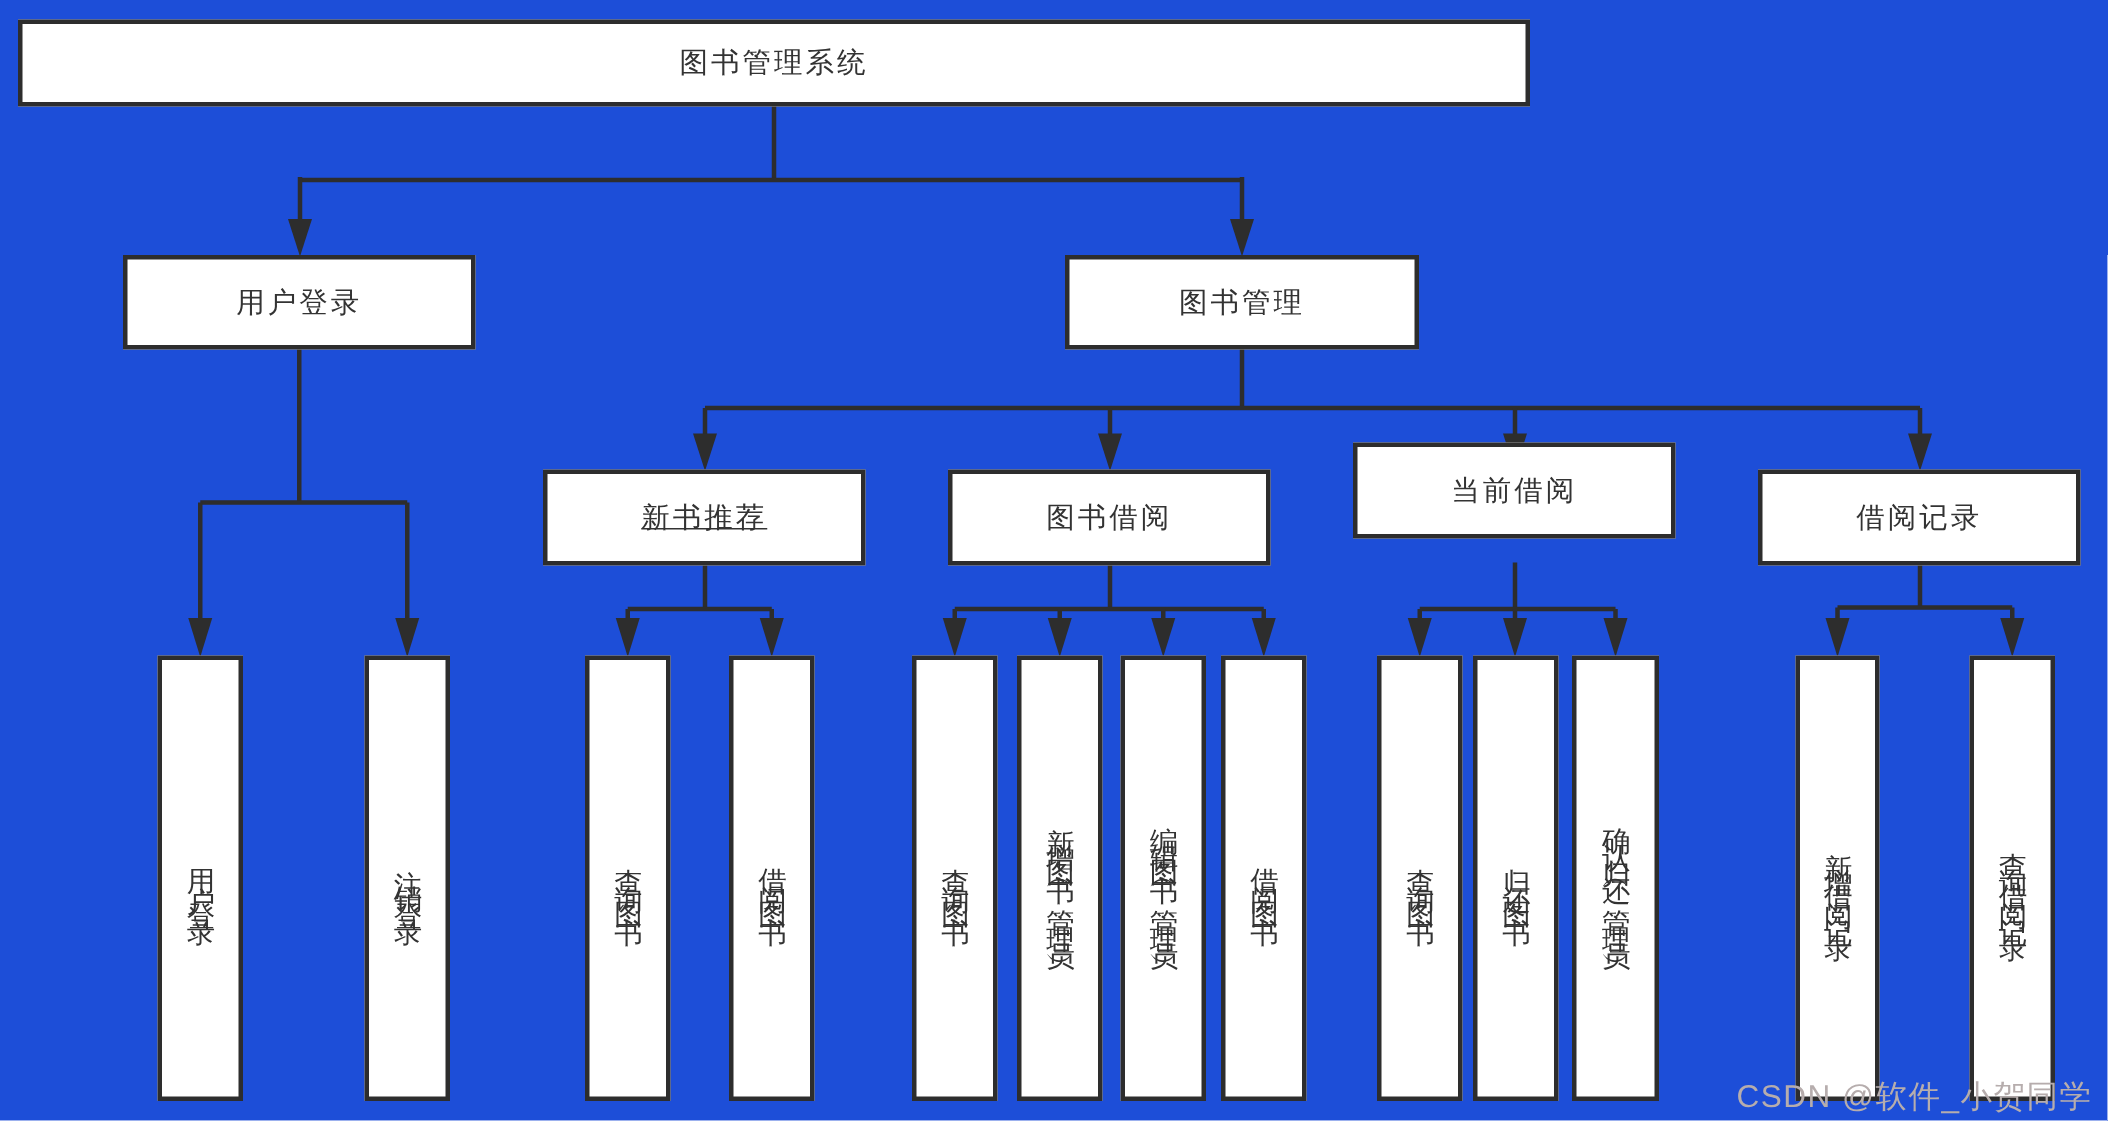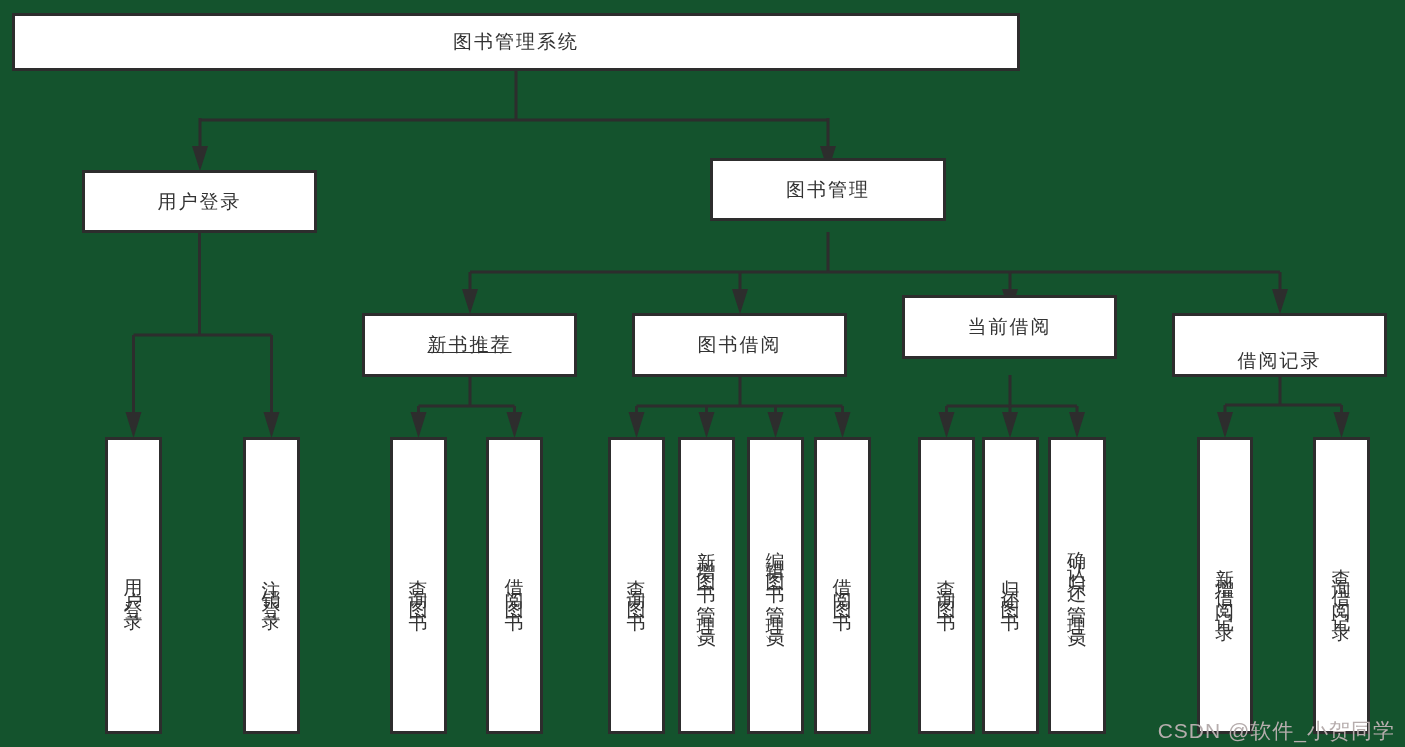--- a/index.html
+++ b/index.html
@@ -5,21 +5,21 @@
   html, body {
     margin: 0;
     padding: 0;
     background: #ffffff;
     font-family: "Liberation Sans", sans-serif;
   }
   #canvas {
     position: relative;
     width: 1405px;
     height: 747px;
-    background: #14532d;
+    background: #1d4ed8;
     overflow: hidden;
   }
   #connectors {
     position: absolute;
     left: 0;
     top: 0;
     width: 1405px;
     height: 747px;
     z-index: 1;
   }
@@ -136,34 +136,34 @@
     </g>
   </svg>
 
   <div class="box" style="left:12px; top:13px; width:1008px; height:58px;">
     <span>图书管理系统</span>
   </div>
 
   <div class="box" style="left:82px; top:170px; width:235px; height:63px;">
     <span>用户登录</span>
   </div>
-  <div class="box" style="left:710px; top:158px; width:236px; height:63px;">
+  <div class="box" style="left:710px; top:170px; width:236px; height:63px;">
     <span>图书管理</span>
   </div>
 
   <div class="box" style="left:362px; top:313px; width:215px; height:64px;text-decoration:underline;">
     <span>新书推荐</span>
   </div>
   <div class="box" style="left:632px; top:313px; width:215px; height:64px;">
     <span>图书借阅</span>
   </div>
   <div class="box" style="left:902px; top:295px; width:215px; height:64px;">
     <span>当前借阅</span>
   </div>
-  <div class="box" style="left:1172px; top:313px; width:215px; height:64px;align-items:flex-end;">
+  <div class="box" style="left:1172px; top:313px; width:215px; height:64px;">
     <span>借阅记录</span>
   </div>
 
   <div class="box vbox" style="left:105px; top:437px; width:57px; height:297px;">
     <span>用户登录</span>
   </div>
   <div class="box vbox" style="left:243px; top:437px; width:57px; height:297px;">
     <span>注销登录</span>
   </div>
 

